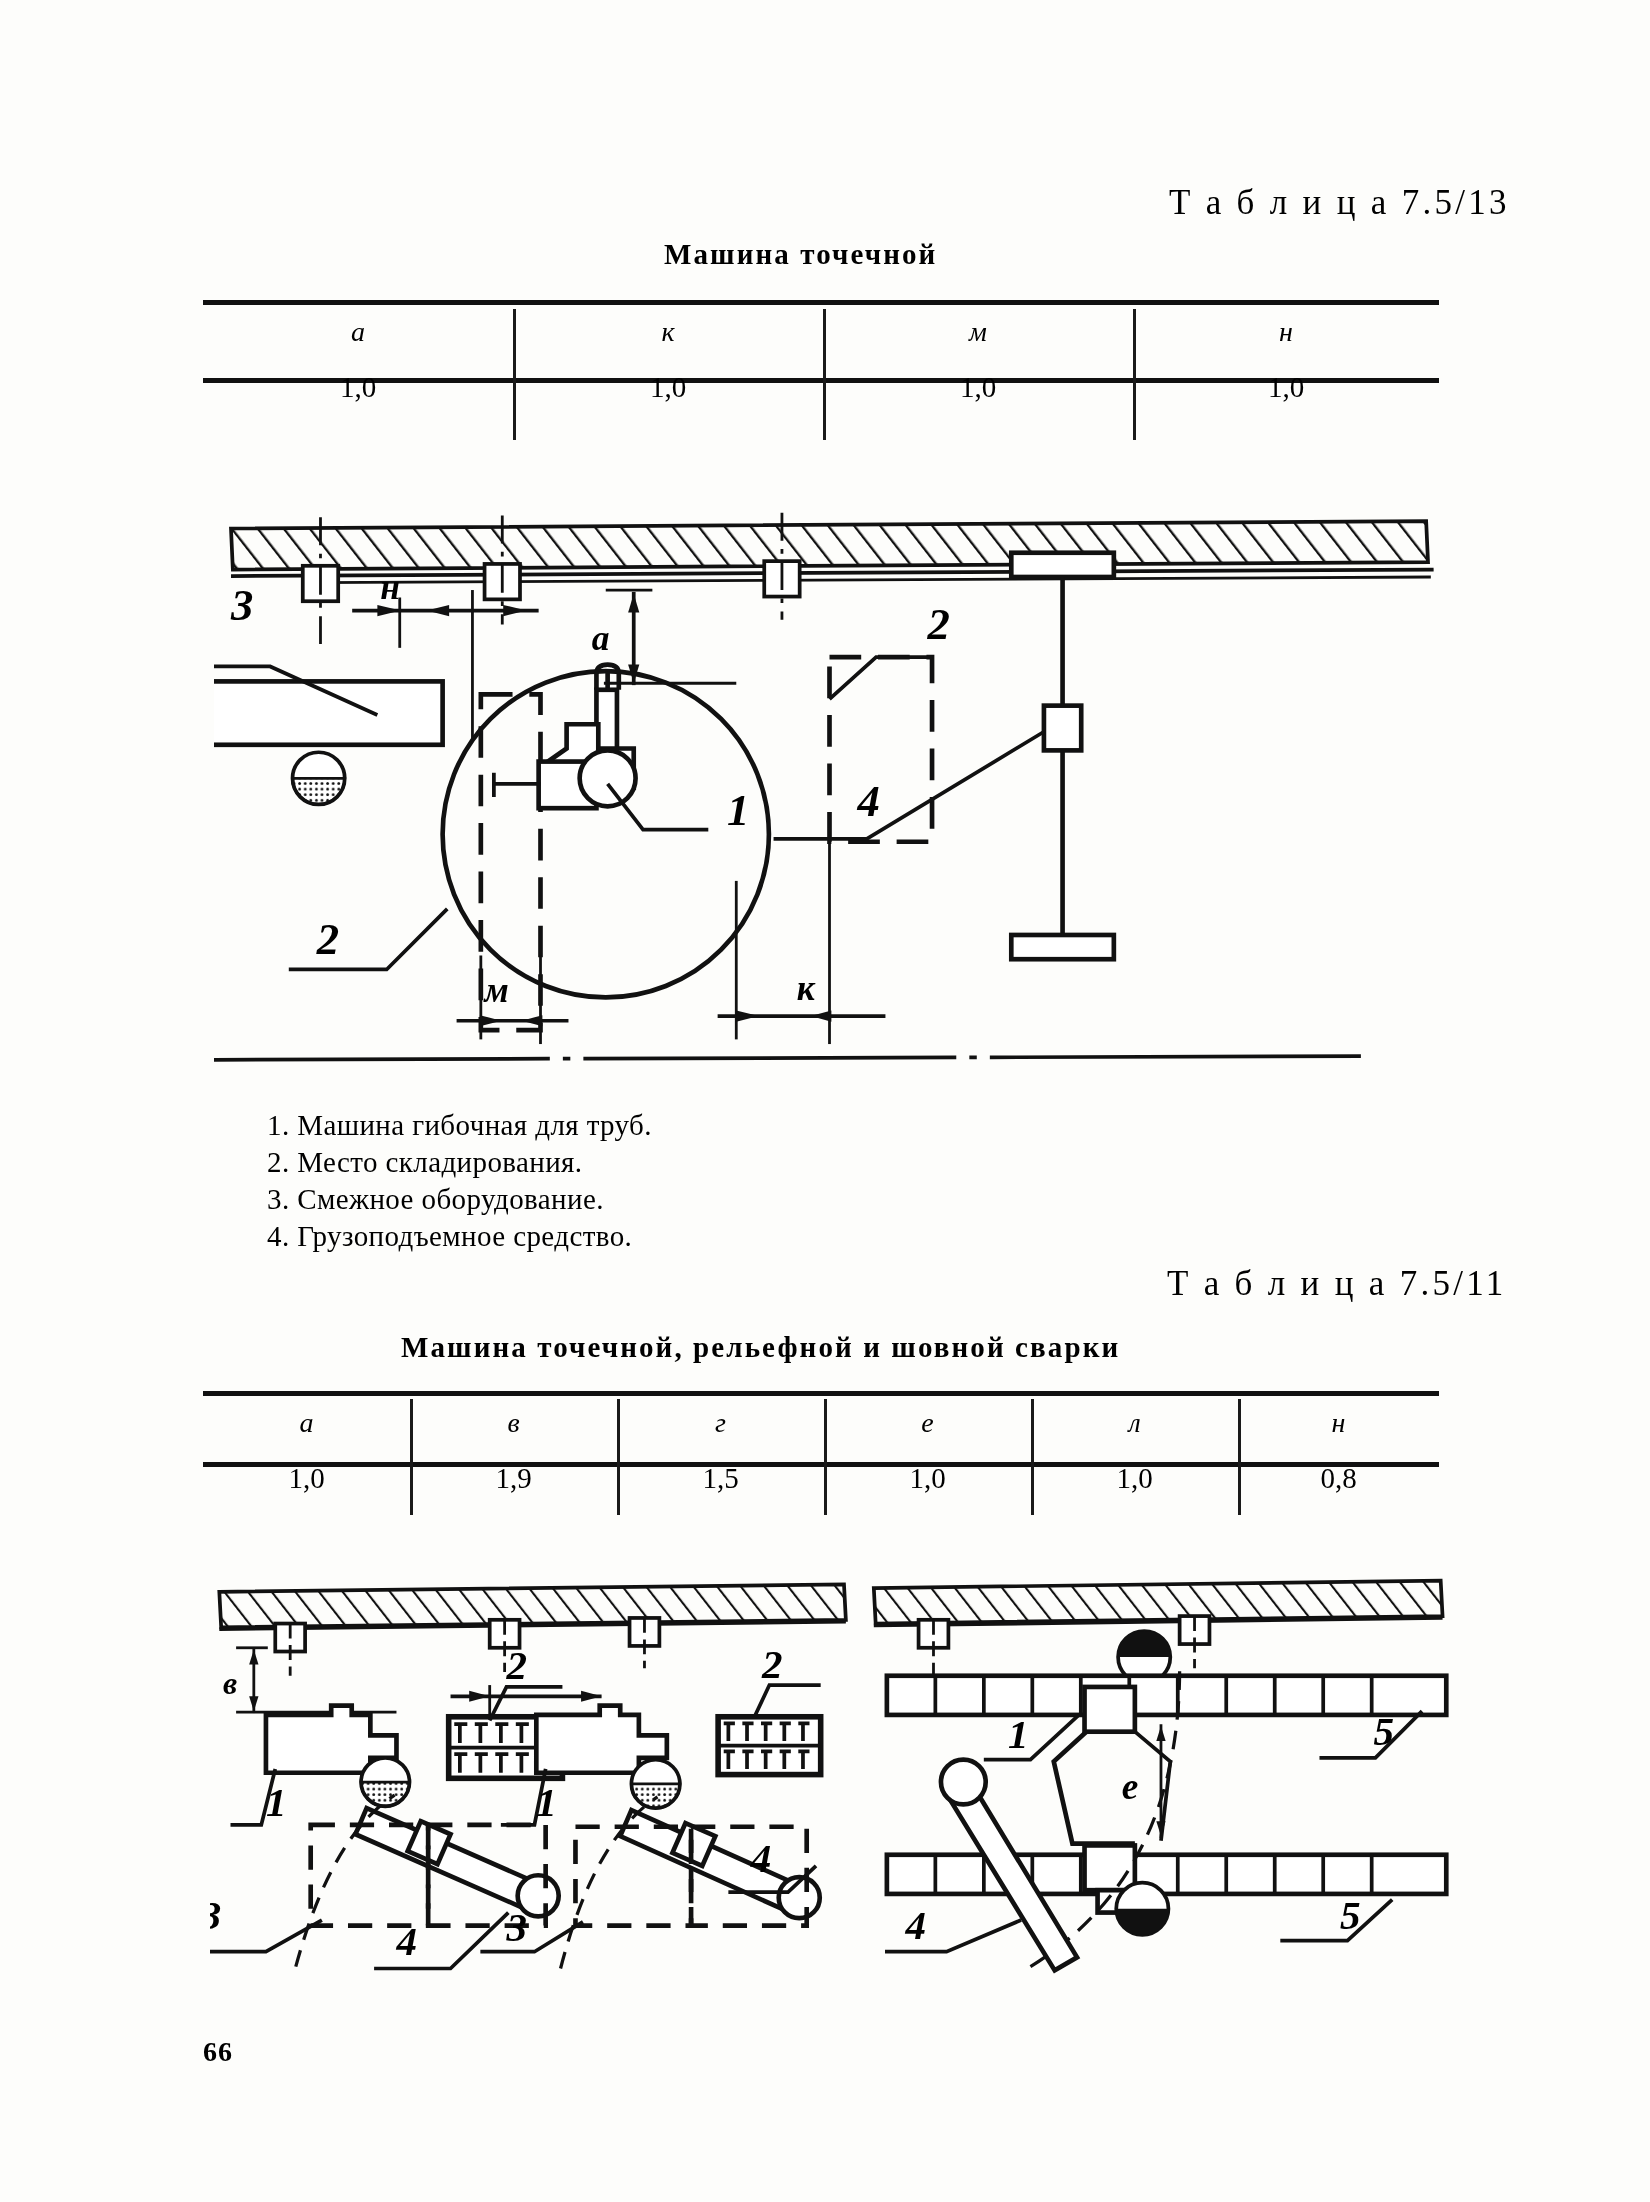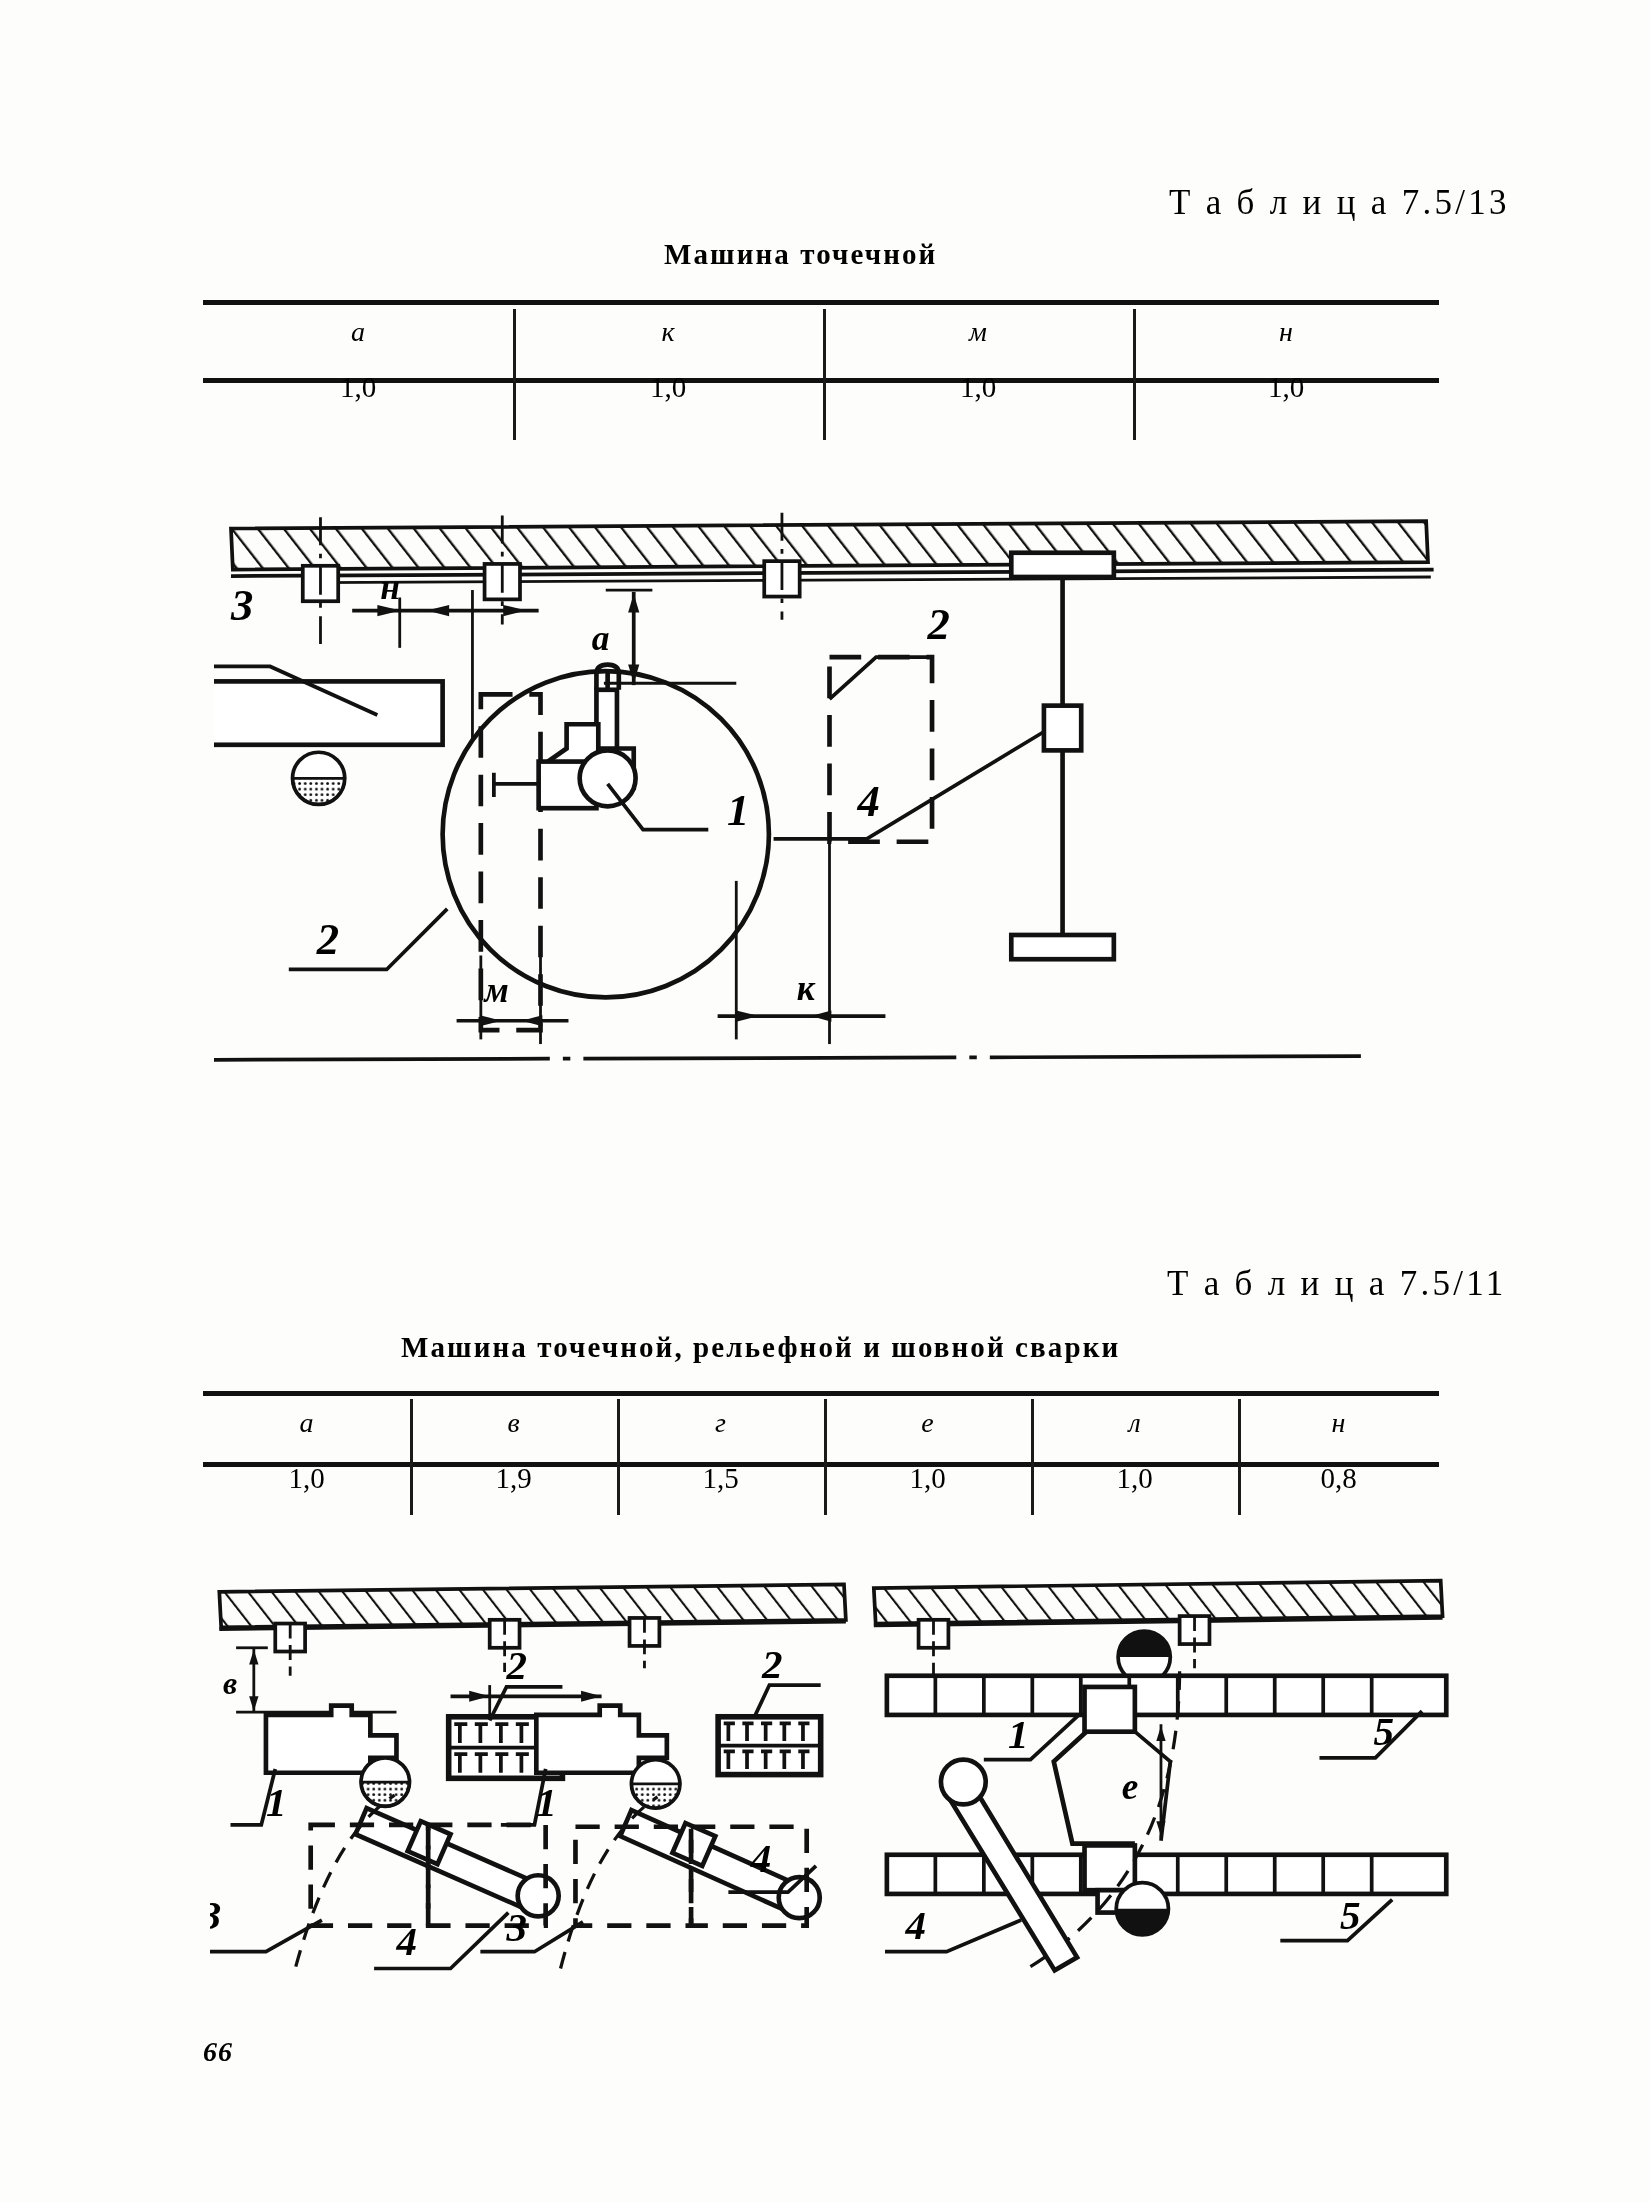--- a/index.html
+++ b/index.html
@@ -76,21 +76,20 @@
 
   
   .fig { position: absolute; }
   .fig svg { display: block; }
 
   .page-num {
     position: absolute;
     font-size: 28px;
     font-weight: bold;
     letter-spacing: 0.9px;
-    font-style: italic;
   }
 </style>
 </head>
 <body>
 
 <div id="page">
 
   <div class="tbl-caption" style="left:1169px; top:183px;">Т а б л и ц а  7.5/13</div>
 
   <div class="fig-title" style="left:664px; top:238px;">Машина точечной</div>
@@ -233,20 +232,26 @@
         <line x1="540" y1="545" x2="720" y2="545" stroke="#111" stroke-width="4"></line>
         <path d="M 560 539 L 584 545 L 560 551 Z" fill="#111"></path>
         <path d="M 662 539 L 640 545 L 662 551 Z" fill="#111"></path>
       </g>
       <text x="625" y="528" font-family="Liberation Serif, serif" font-size="38" font-style="italic" font-weight="bold">к</text>
 
       <line x1="-40" y1="592" x2="1230" y2="588" stroke="#111" stroke-width="4" stroke-dasharray="400 14 8 14"></line>
     </svg>
   </div>
 
+  <div class="legend" style="left:267px; top:1107px;">
+    <div>1. Машина гибочная для труб.</div>
+    <div>2. Место складирования.</div>
+    <div>3. Смежное оборудование.</div>
+    <div>4. Грузоподъемное средство.</div>
+  </div>
 
   <div class="tbl-caption" style="left:1167px; top:1264px;">Т а б л и ц а  7.5/11</div>
 
   <div class="fig-title" style="left:401px; top:1323px;margin-top:8px;">Машина точечной, рельефной и шовной сварки</div>
 
   <div style="position:absolute; left:203px; top:1391px; width:1236px; height:121px;">
     <div class="rule-top" style="left:0; top:0; width:1236px; height:4.7px;"></div>
     <div class="rule-mid" style="left:0; top:71px; width:1236px; height:4.7px;"></div>
 
     <div class="vsep" style="left:207px; top:7.5px; height:116px;"></div>

